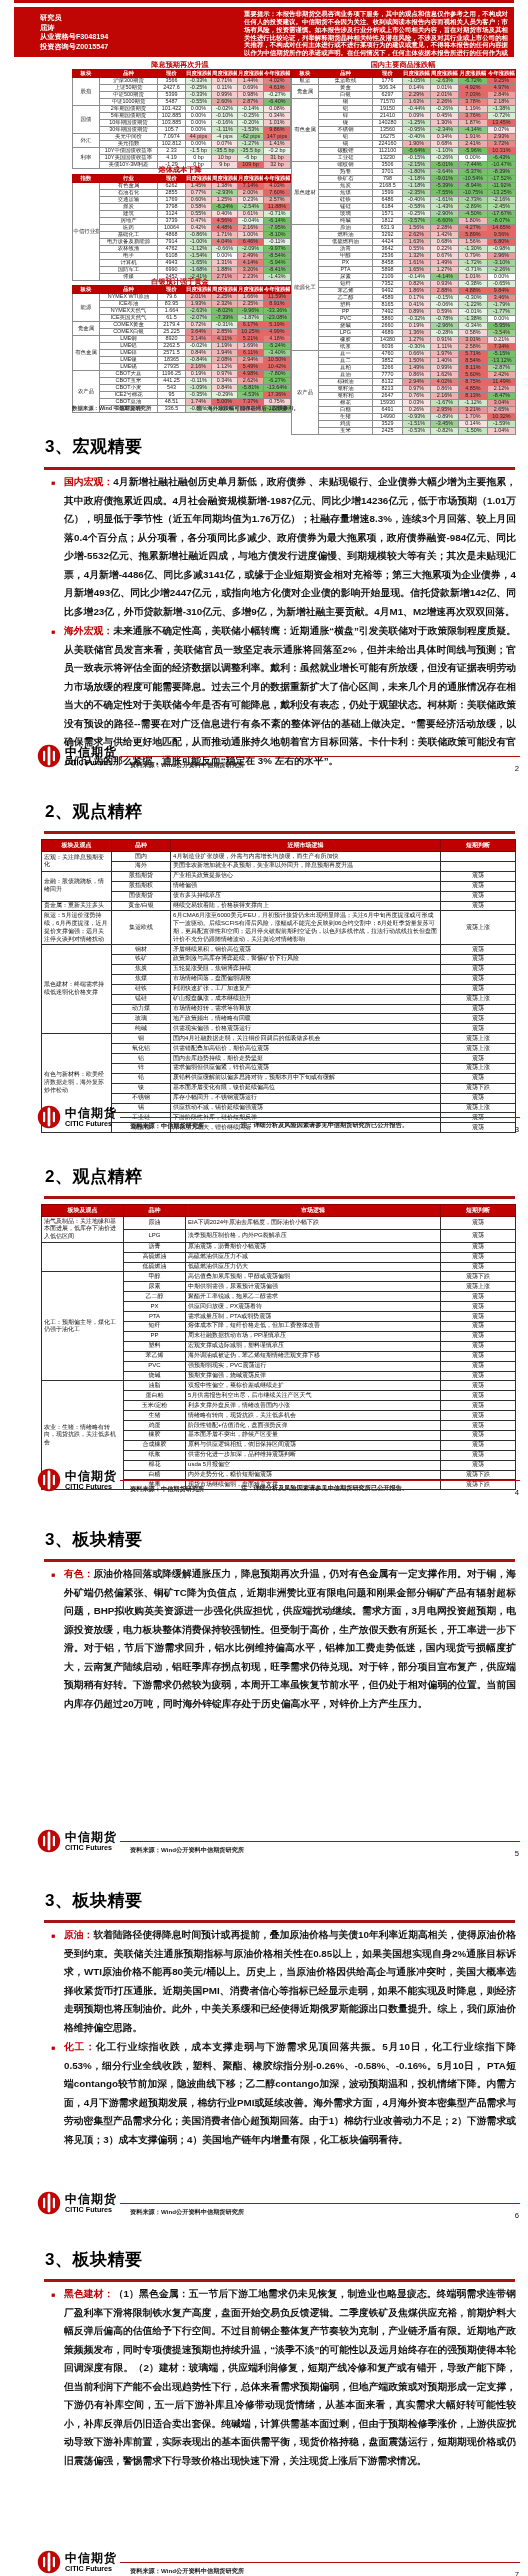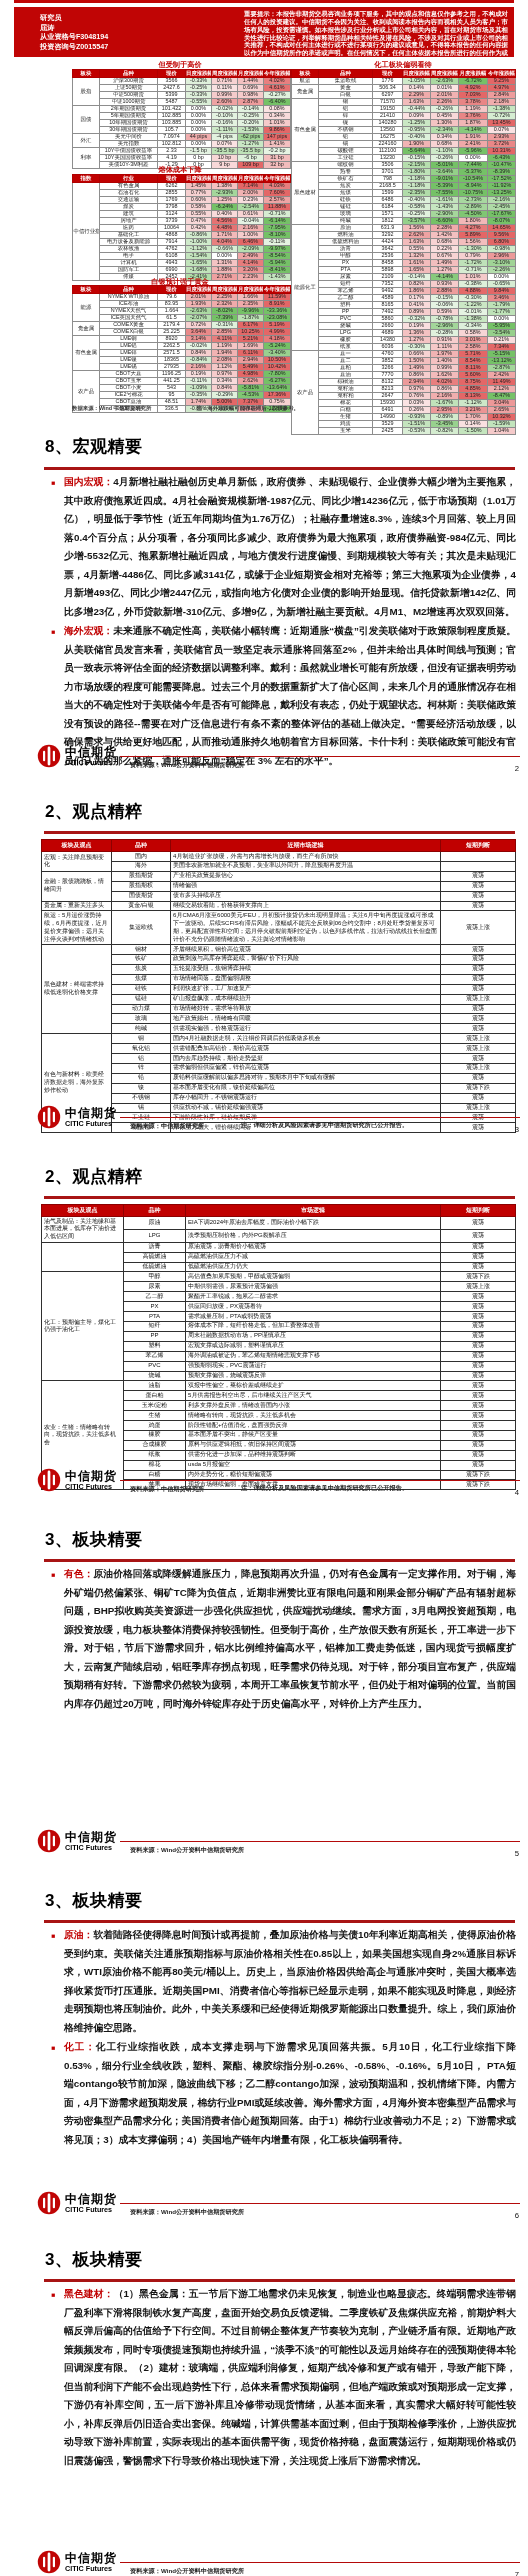--- a/index.html
+++ b/index.html
@@ -54,21 +54,21 @@
   <div class="abs banner">
     <div class="b-left">
       <div>研究员</div>
       <div>屈涛</div>
       <div>从业资格号F3048194</div>
       <div>投资咨询号Z0015547</div>
     </div>
     <div class="b-right">重要提示：本报告非期货交易咨询业务项下服务，其中的观点和信息仅作参考之用，不构成对任何人的投资建议。中信期货不会因为关注、收到或阅读本报告内容而视相关人员为客户；市场有风险，投资需谨慎。如本报告涉及行业分析或上市公司相关内容，旨在对期货市场及其相关性进行比较论证，列举解释期货品种相关特性及潜在风险，不涉及对其行业或上市公司的相关推荐，不构成对任何主体进行或不进行某项行为的建议或意见，不得将本报告的任何内容据以作为中信期货所作的承诺或声明。在任何情况下，任何主体依据本报告所进行的任何作为或不作为，中信期货不承担任何责任。</div>
   </div>
 
-  <div class="abs ttl" style="left:72px;top:60px;width:216px;">但受制于高价</div>
+  <div class="abs ttl" style="left:72px;top:60px;width:216px;">降息预期再次升温</div>
   <div class="abs" style="left:72px;top:69px;width:216px;">
       <table class="pt">
         <colgroup>
           <col style="width: 27px;">
           <col style="width: 58px;">
           <col style="width: 28px;">
           <col style="width: 26px;">
           <col style="width: 26px;">
           <col style="width: 26px;">
           <col style="width: 27px;">
@@ -504,21 +504,21 @@
           </tr>
         </tbody>
       </table>
     </div>
 
   <div class="abs srcnote" style="left:72px;top:405px;width:227px;">
     <span>数据来源：Wind 中信期货研究所</span>
     <span>注：海外涨跌幅可能存在滞后，仅供参考。</span>
   </div>
 
-  <div class="abs ttl" style="left:291px;top:60px;width:224px;">化工板块偏弱看待</div>
+  <div class="abs ttl" style="left:291px;top:60px;width:224px;">国内主要商品涨跌幅</div>
   <div class="abs" style="left:291px;top:69px;width:224px;">
       <table class="pt">
         <colgroup>
           <col style="width: 27px;">
           <col style="width: 54px;">
           <col style="width: 30px;">
           <col style="width: 28px;">
           <col style="width: 28px;">
           <col style="width: 29px;">
           <col style="width: 28px;">
@@ -946,21 +946,21 @@
             <td>2425</td>
             <td style="background: rgb(218, 238, 214);">-0.53%</td>
             <td style="background: rgb(212, 236, 207);">-0.82%</td>
             <td style="background: rgb(196, 229, 190);">-1.50%</td>
             <td style="background: rgb(245, 202, 202);">1.04%</td>
           </tr>
         </tbody>
       </table>
     </div>
 
-  <div class="abs sech" style="left:45px;top:435px;">8、宏观精要</div>
+  <div class="abs sech" style="left:45px;top:435px;">3、宏观精要</div>
   <div class="abs rule" style="left:44px;top:467px;width:471px;"></div>
   <div class="abs bullets" style="left:50px;top:473px;width:466px;">
       <div class="bullet"><span class="blab">国内宏观：</span><span>4月新增社融社融创历史单月新低，政府债券 、未贴现银行、企业债券大幅少增为主要拖累，其中政府债拖累近四成。4月社会融资规模新增-1987亿元、同比少增14236亿元，低于市场预期（1.01万亿），明显低于季节性（近五年同期均值为1.76万亿）；社融存量增速8.3%，连续3个月回落、较上月回落0.4个百分点；从分项看，各分项同比多减少、政府债券为最大拖累项，政府债券融资-984亿元、同比少增-5532亿元、拖累新增社融近四成，与地方债发行进度偏慢、到期规模较大等有关；其次是未贴现汇票，4月新增-4486亿、同比多减3141亿，或缘于企业短期资金相对充裕等；第三大拖累项为企业债券，4月新增493亿、同比少增2447亿元，或指向地方化债对企业债的影响开始显现。信托贷款新增142亿、同比多增23亿，外币贷款新增-310亿元、多增9亿，为新增社融主要贡献。4月M1、M2增速再次双双回落。</span></div>
       <div class="bullet"><span class="blab">海外宏观：</span><span>未来通胀不确定性高，美联储小幅转鹰：近期通胀“横盘”引发美联储对于政策限制程度质疑。从美联储官员发言来看，美联储官员一致坚定表示通胀将回落至2%，但并未给出具体时间线与预测；官员一致表示将评估全面的经济数据以调整利率。戴利：虽然就业增长可能有所放缓，但没有证据表明劳动力市场放缓的程度可能需要降息。过去三个月的数据重新扩大了信心区间，未来几个月的通胀情况存在相当大的不确定性对于美联储今年是否有可能降息，戴利没有表态，仍处于观望状态。柯林斯：美联储政策没有预设的路径--需要在对广泛信息进行有条不紊的整体评估的基础上做决定。“需要经济活动放缓，以确保需求与供给更好地匹配，从而推动通胀持久地朝着官方目标回落。卡什卡利：美联储政策可能没有官员们认为的那么紧缩，通胀可能反而“稳定在 3% 左右的水平”。</span></div>
     </div>
 
   <div class="abs sech" style="left:45px;top:800px;">2、观点精粹</div>
   <div class="abs rule" style="left:44px;top:831px;width:471px;"></div>
   <div class="abs" style="left:41px;top:839px;width:474px;">
       <table class="vt">

